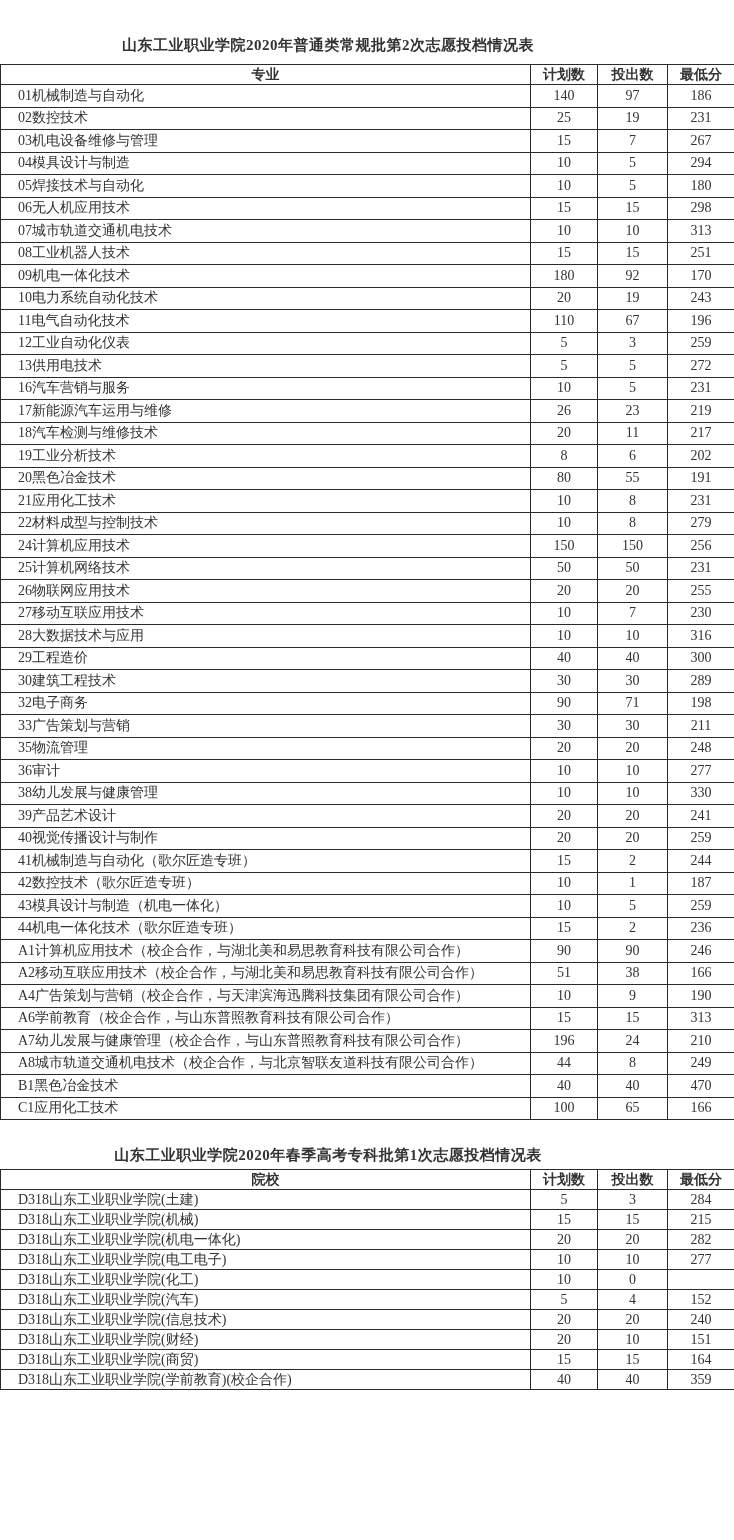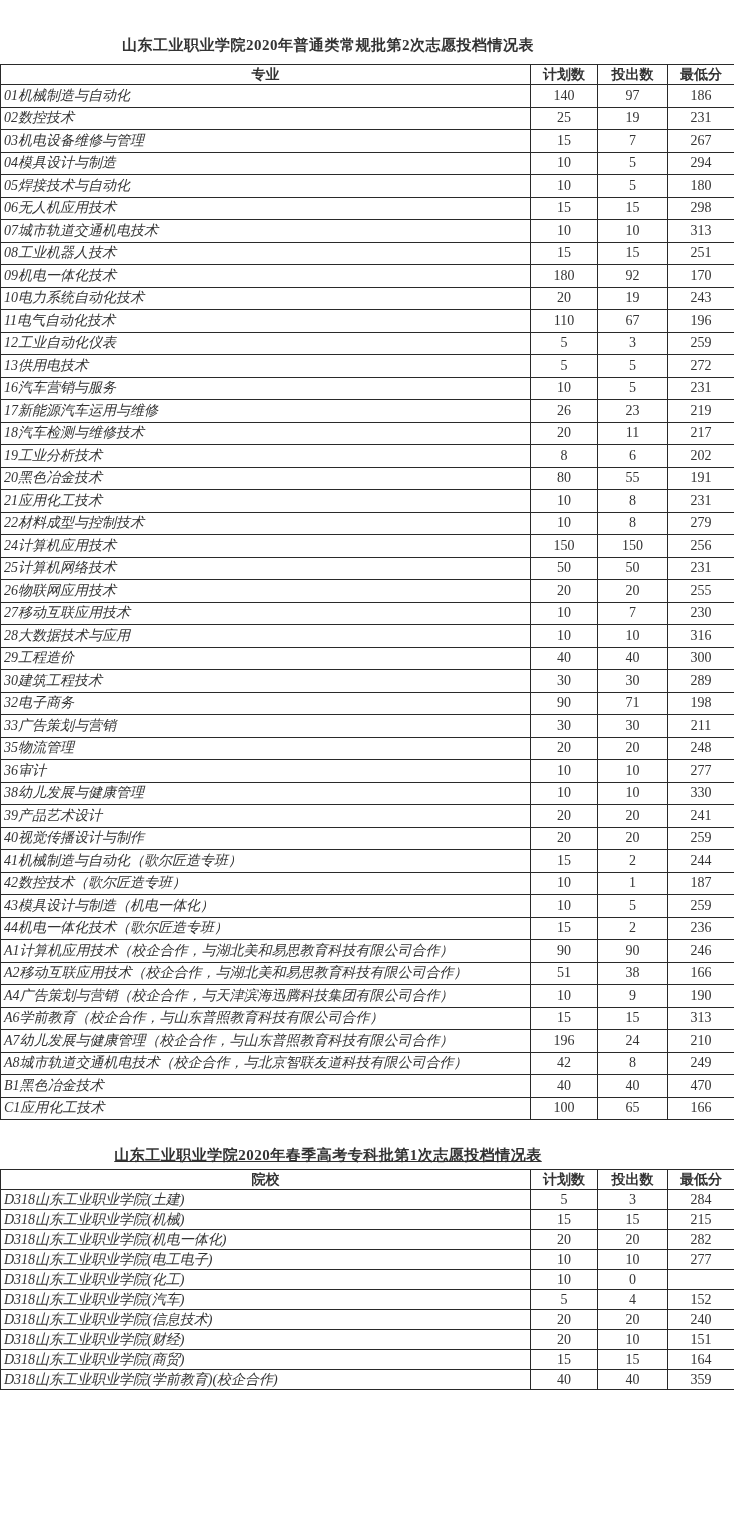--- a/index.html
+++ b/index.html
@@ -11,21 +11,21 @@
   }
   .table-title {
     width: 656px;              
     text-align: center;
     font-weight: 700;
     font-size: 15px;
     color: #333333;
     letter-spacing: 0.5px;
   }
   #title1 { padding-top: 3px; padding-bottom: 9px; margin-top: 33px; }
-  #title2 { padding-top: 26px; padding-bottom: 4px; text-decoration: underline; }
+  #title2 { padding-top: 26px; padding-bottom: 4px; }
 
   table.grid {
     width: 734px;
     border-collapse: collapse;
     table-layout: fixed;
   }
   .grid th, .grid td {
     border: 1px solid #2a2a2a;
     padding: 0;
     overflow: hidden;
@@ -34,21 +34,21 @@
   }
   .grid th {
     font-weight: 700;
     text-align: center;
     height: 20px;
     font-size: 14px;
   }
   .grid td { font-size: 14px; }
   .t1 td { height: 22.5px; }
   .t2 td { height: 20px; }
-  .grid td.name { text-align: left; padding-left: 3px; font-style: italic; }
+  .grid td.name { text-align: left; padding-left: 17px; }
   .grid td.num  { text-align: center; }
   col.c-name { width: 530px; }
   col.c-num1 { width: 67px; }
   col.c-num2 { width: 70px; }
   col.c-num3 { width: 67px; }
 </style>
 </head>
 <body>
 
 <div class="page">
@@ -324,21 +324,21 @@
           <td class="num">313</td>
         </tr>
         <tr>
           <td class="name">A7幼儿发展与健康管理（校企合作，与山东普照教育科技有限公司合作）</td>
           <td class="num">196</td>
           <td class="num">24</td>
           <td class="num">210</td>
         </tr>
         <tr>
           <td class="name">A8城市轨道交通机电技术（校企合作，与北京智联友道科技有限公司合作）</td>
-          <td class="num">42</td>
+          <td class="num">44</td>
           <td class="num">8</td>
           <td class="num">249</td>
         </tr>
         <tr>
           <td class="name">B1黑色冶金技术</td>
           <td class="num">40</td>
           <td class="num">40</td>
           <td class="num">470</td>
         </tr>
         <tr>

